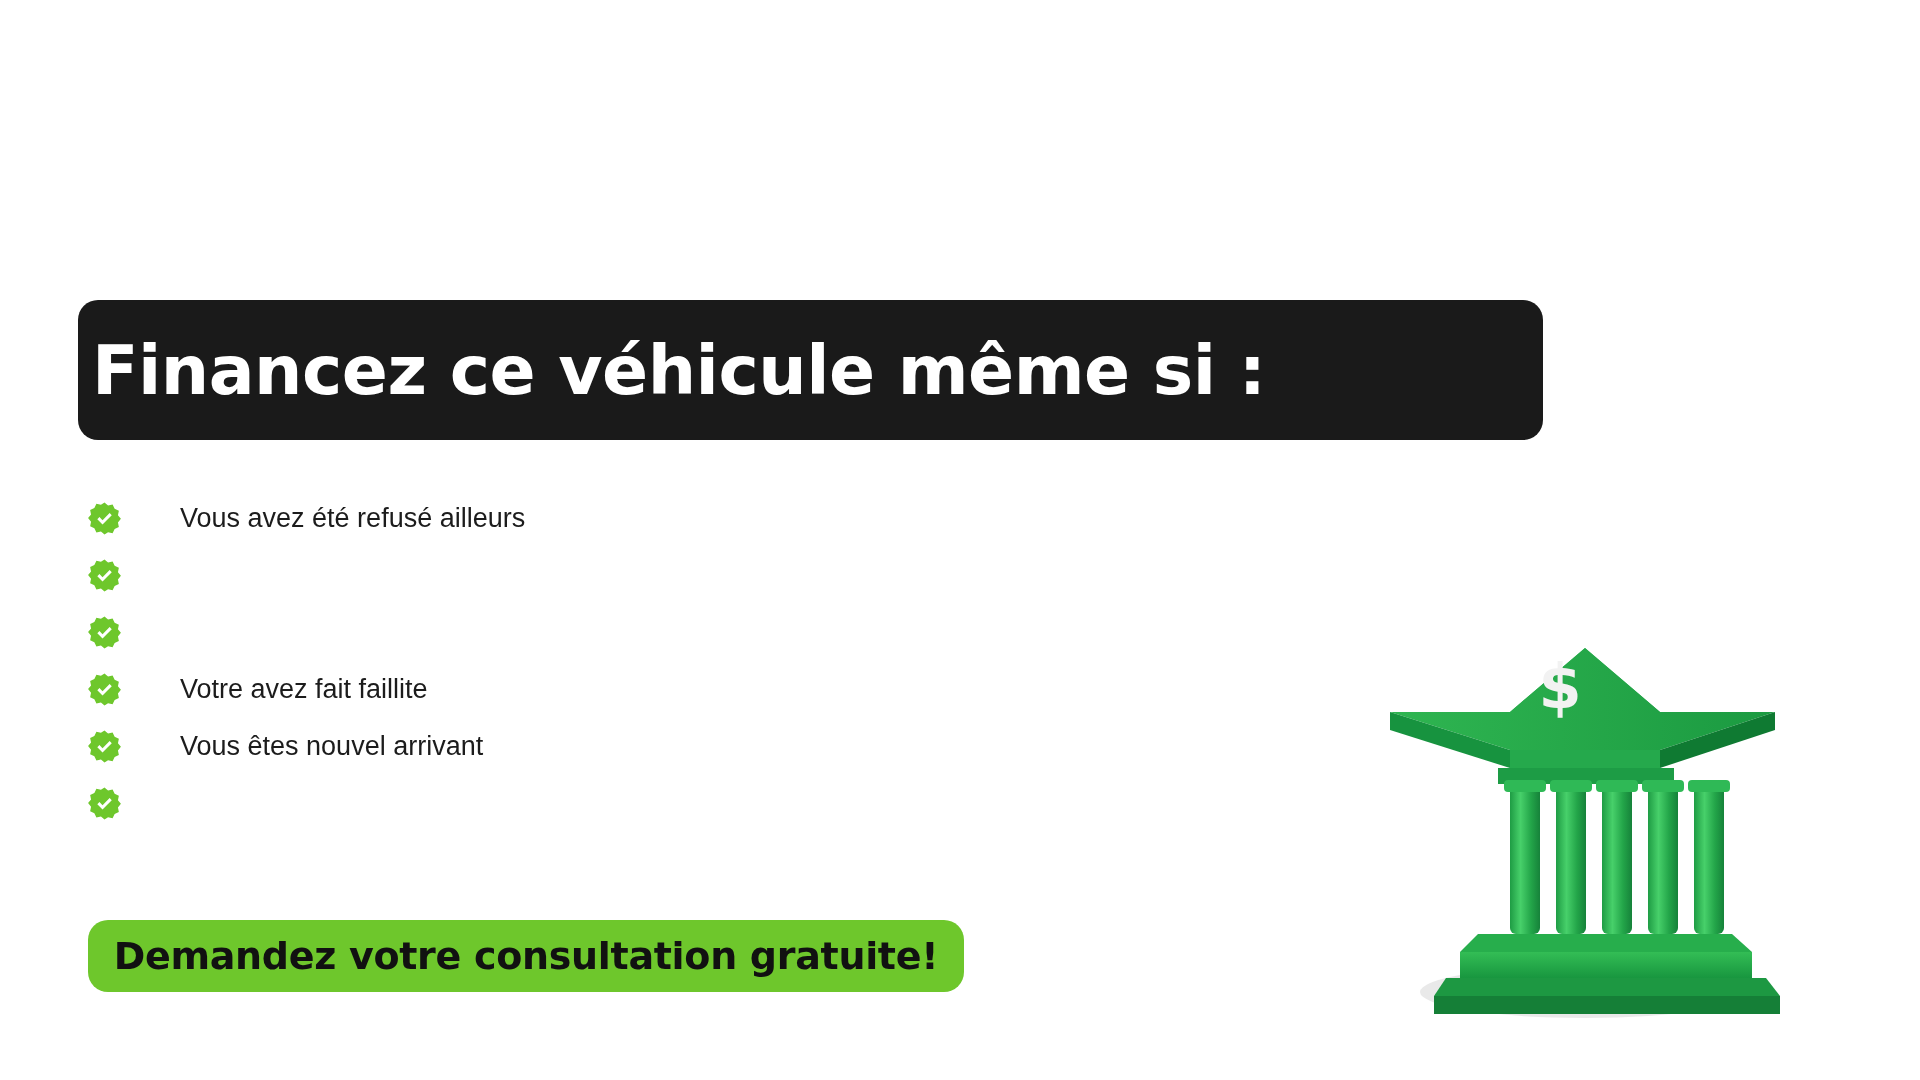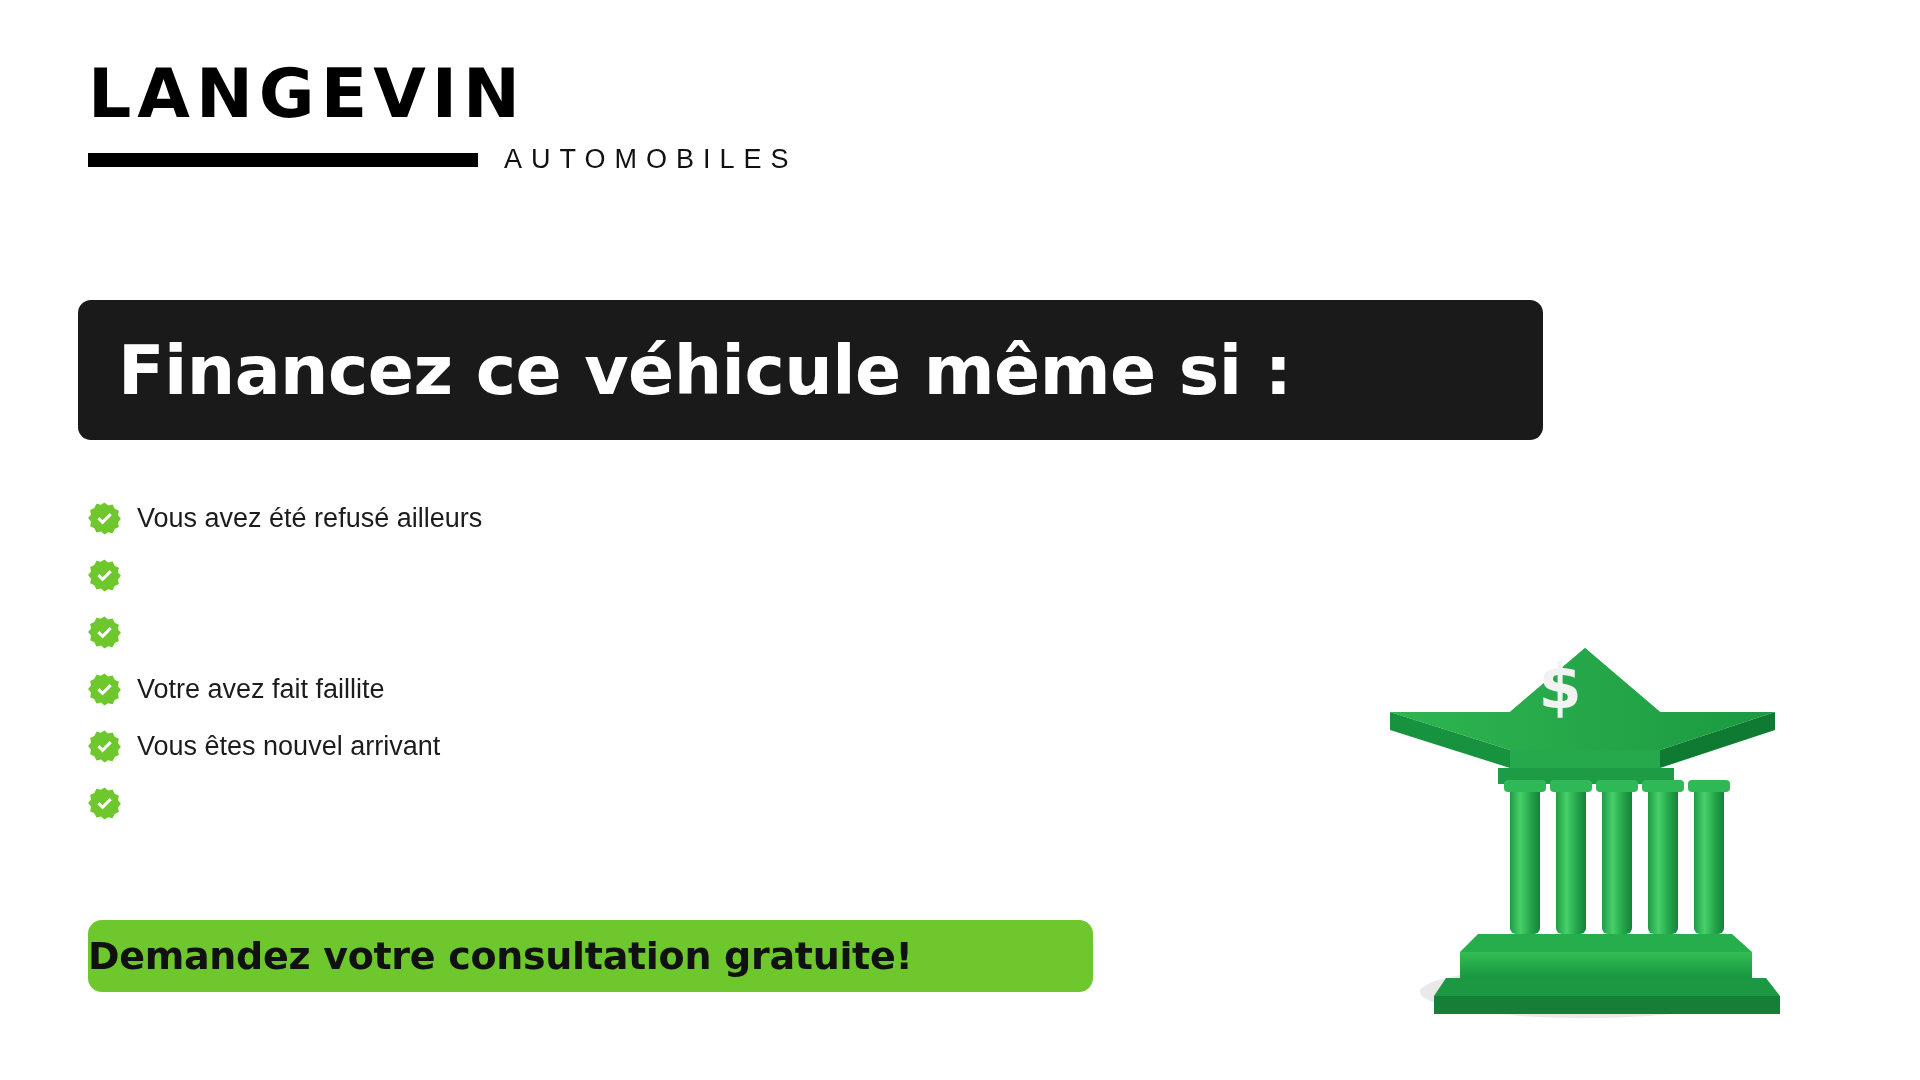--- a/index.html
+++ b/index.html
@@ -58,24 +58,24 @@
   }
 
   
   .headline {
     position: absolute;
     left: 78px;
     top: 300px;
     width: 1465px;
     height: 140px;
     background: #1a1a1a;
-    border-radius: 13px;
-    display: flex;
-    align-items: center;
-    padding-left: 40px;
+    border-radius: 20px;
+    display: flex;
+    align-items: center;
+    padding-left: 14px;
   }
   .headline-text {
     color: #ffffff;
     font-family: "DejaVu Sans", sans-serif;
     font-weight: 700;
     font-size: 68px;
     letter-spacing: -0.5px;
     white-space: nowrap;
   }
 
@@ -83,20 +83,21 @@
   .bullets {
     position: absolute;
     left: 88px;
     top: 490px;
     width: 900px;
   }
   .bullet-row {
     display: flex;
     align-items: center;
     height: 57px;
+    gap: 43px;
   }
   .check-badge {
     flex: 0 0 auto;
     width: 33px;
     height: 33px;
     margin-right: 16px;
     position: relative;
     display: block;
   }
   .check-badge svg { display: block; width: 33px; height: 33px; }
@@ -106,27 +107,27 @@
     color: #1c1c1c;
     line-height: 1.2;
     white-space: nowrap;
   }
 
   
   .cta {
     position: absolute;
     left: 88px;
     top: 920px;
-    width: 1005px;
+    width: 876px;
     height: 72px;
     background: #6ec72c;
-    border-radius: 14px;
-    display: flex;
-    align-items: center;
-    justify-content: flex-start;
+    border-radius: 20px;
+    display: flex;
+    align-items: center;
+    justify-content: center;
     cursor: pointer;
     border: none;
   }
   .cta-label {
     font-family: "DejaVu Sans", sans-serif;
     font-weight: 700;
     font-size: 38px;
     color: #111111;
     letter-spacing: -0.3px;
     white-space: nowrap;
@@ -140,27 +141,20 @@
     width: 440px;
     height: 430px;
   }
   .bank svg { display: block; width: 440px; height: 430px; }
 </style>
 </head>
 <body>
 
 <div class="page">
 
-  <div class="logo-block">
-    <div class="logo-word">LANGEVIN</div>
-    <div class="logo-sub-row">
-      <div class="logo-bar"></div>
-      <div class="logo-sub">AUTOMOBILES</div>
-    </div>
-  </div>
 
   <div class="headline">
     <span class="headline-text">Financez ce véhicule même si :</span>
   </div>
 
   <div class="bullets">
 
     <div class="bullet-row">
       <span class="check-badge">
         <svg viewBox="0 0 40 40" xmlns="http://www.w3.org/2000/svg">

